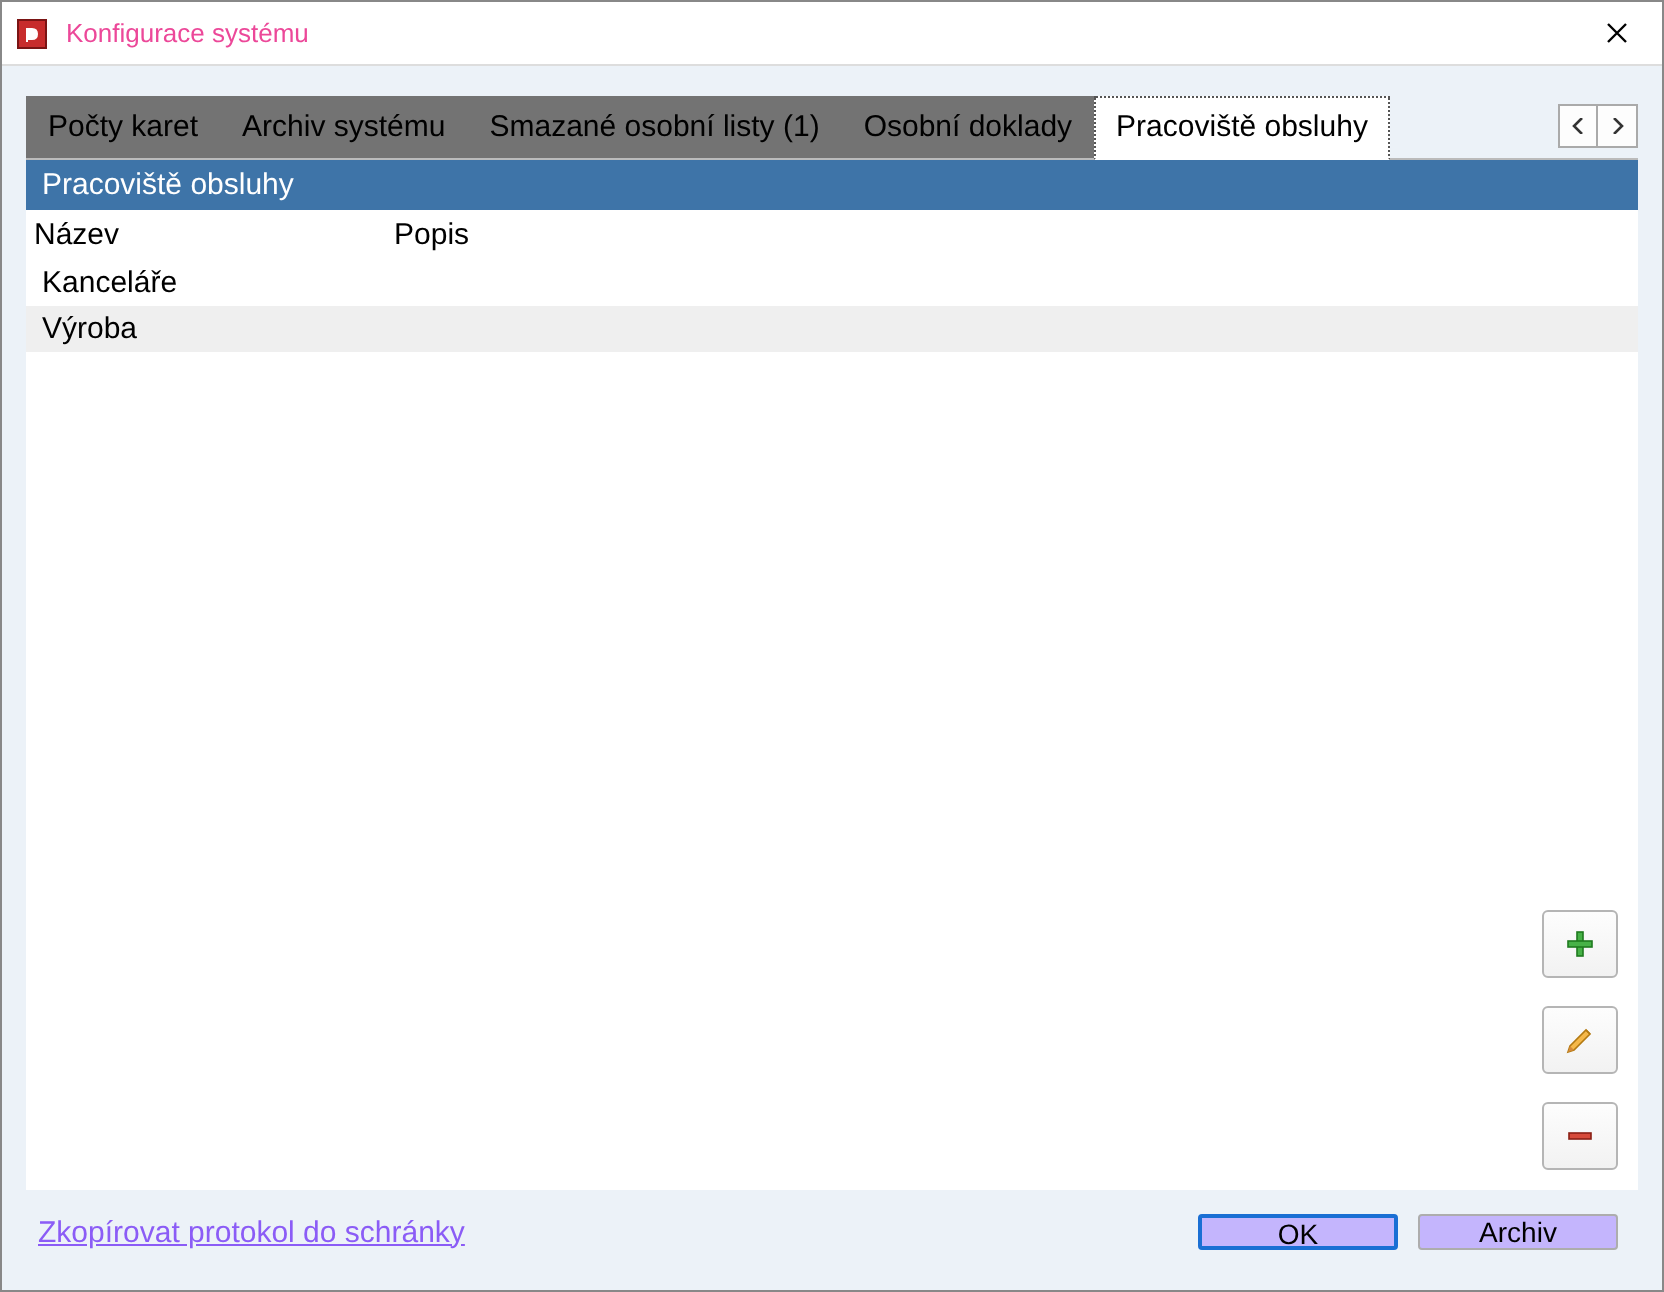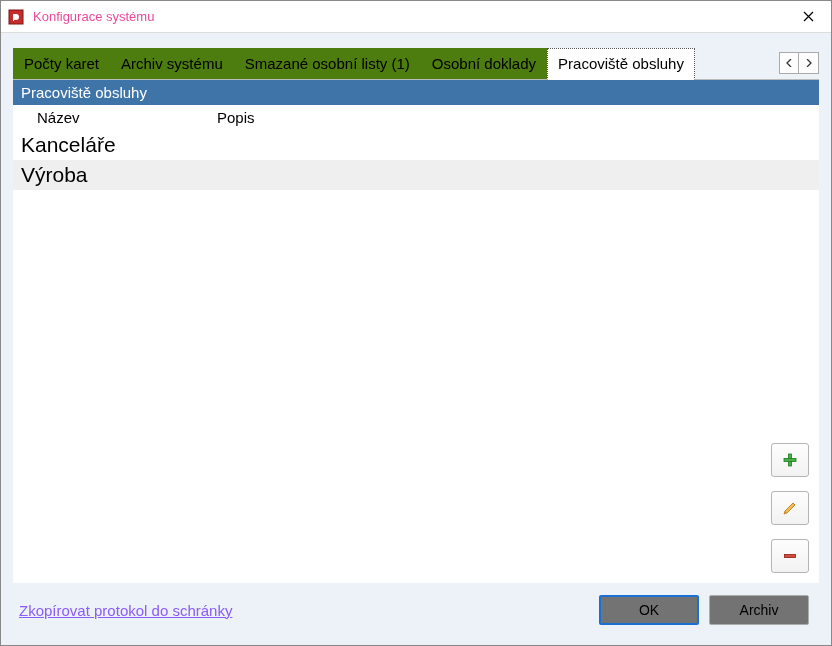--- a/index.html
+++ b/index.html
@@ -50,21 +50,21 @@
     display: flex;
     align-items: stretch;
     position: relative;
   }
   .tabs {
     display: flex;
     gap: 0;
   }
   .tab {
     padding: 6px 10px 7px 10px;
-    background: #4d7c0f;
+    background: #737373;
     border: 1px solid transparent;
     border-bottom: none;
     cursor: pointer;
     font-size: 15px;
     color: #000;
     position: relative;
     top: 1px;
   }
   .tab.active {
     background: #fff;
@@ -112,25 +112,25 @@
     flex-direction: column;
   }
   .grid-header, .grid-row {
     display: flex;
   }
   .grid-header {
     color: #000;
     font-size: 15px;
   }
   .grid-header .cell {
-    padding: 4px 24px;
+    padding: 4px 4px;
   }
   .grid-row .cell {
     padding: 3px 8px;
-    font-size: 21px;
+    font-size: 15px;
   }
   .grid-row.alt { background: #efefef; gap: 39px; }
   .col-name { width: 180px; }
   .col-desc { flex: 1; }
   .col-pad { width: 160px; }
 
   .side-buttons {
     position: absolute;
     right: 10px;
     bottom: 10px;
@@ -156,24 +156,24 @@
   }
   .footer .link {
     color: #8b5cf6;
     text-decoration: underline;
     cursor: pointer;
     font-size: 15px;
   }
   .footer .spacer { flex: 1; }
   .footer .btn {
     min-width: 100px;
-    height: 30px;
+    height: 18px;
     padding: 0 18px;
     border: 1px solid #adadad;
-    background: #737373;
+    background: #c4b5fd;
     cursor: pointer;
     font-size: 14px;
     border-radius: 2px;
   }
   .footer .btn.primary {
     border: 2px solid #1a6fd4;
   }
 </style>
 </head>
 <body>

